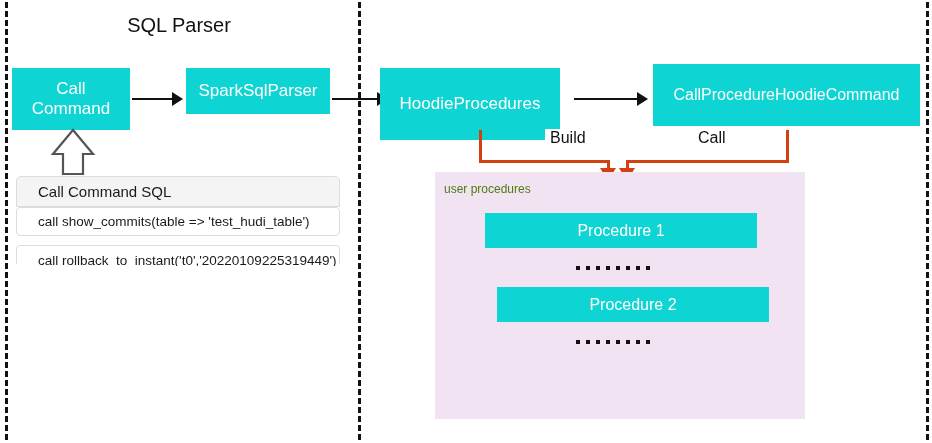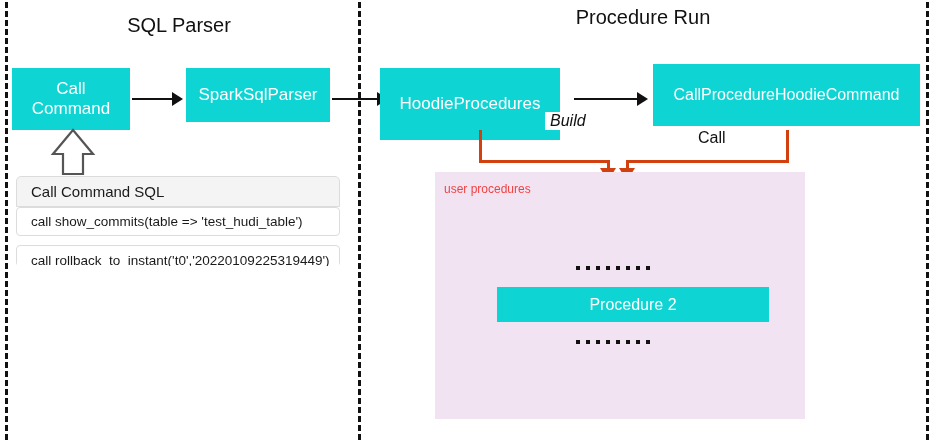--- a/index.html
+++ b/index.html
@@ -67,21 +67,21 @@
     background: #ffffff;
   }
   .sql-row {
     box-sizing: border-box;
     border: 1px solid #dcdcdc;
     border-radius: 4px;
     font-size: 13.5px;
     color: #1a1a1a;
     display: flex;
     align-items: center;
-    padding-left: 14px;
+    padding-left: 21px;
     background: #ffffff;
     white-space: nowrap;
   }
   .sql-row.header {
     background: #f4f4f4;
     font-size: 15px;
     border-radius: 5px 5px 0 0;
   }
   .orange-seg { position: absolute; background: #D2400F; }
   .orange-head {
@@ -99,21 +99,21 @@
     padding: 0 5px;
     white-space: nowrap;
   }
   .proc-panel {
     position: absolute;
     background: #F2E3F3;
   }
   .proc-panel-label {
     position: absolute;
     font-size: 12px;
-    color: #ef4444;
+    color: #4d7c0f;
     white-space: nowrap;
   }
   .proc-box {
     position: absolute;
     background: #0FD4D4;
     color: #ffffff;
     font-size: 16px;
     display: flex;
     align-items: center;
     justify-content: center;
@@ -133,33 +133,32 @@
 </head>
 <body>
 
 <div id="canvas">
 
   <div class="divider" style="left:5px;"></div>
   <div class="divider" style="left:358px;"></div>
   <div class="divider" style="left:926px;"></div>
 
   <div class="panel-title" style="left:0px; top:14px; width:358px;">SQL Parser</div>
-  <div class="panel-title" style="left:360px; top:6px; width:566px;">Procedure Run</div>
 
   <div class="node" style="left:12px; top:68px; width:118px; height:62px;">
     <span style="display:block;">
       <span style="display:block;">Call</span>
       <span style="display:block;">Command</span>
     </span>
   </div>
 
   <div class="arrow-h" style="left:132px; top:98px; width:42px;"></div>
   <div class="arrow-head-r" style="left:172px; top:92px;"></div>
 
-  <div class="node" style="left:186px; top:68px; width:144px; height:54px;">SparkSqlParser</div>
+  <div class="node" style="left:186px; top:68px; width:144px; height:46px;">SparkSqlParser</div>
 
   <div class="arrow-h" style="left:332px; top:98px; width:47px;"></div>
   <div class="arrow-head-r" style="left:377px; top:92px;"></div>
 
   <div class="node" style="left:380px; top:68px; width:180px; height:72px;">HoodieProcedures</div>
 
   <div class="arrow-h" style="left:574px; top:98px; width:65px;"></div>
   <div class="arrow-head-r" style="left:637px; top:92px;"></div>
 
   <div class="node small" style="left:653px; top:64px; width:267px; height:62px;">CallProcedureHoodieCommand</div>
@@ -179,26 +178,27 @@
   <div class="orange-seg" style="left:479px; top:130px; width:3px; height:33px;"></div>
   <div class="orange-seg" style="left:479px; top:160px; width:131px; height:3px;"></div>
   <div class="orange-seg" style="left:607px; top:160px; width:3px; height:11px;"></div>
   <div class="orange-head" style="left:600px; top:168px;"></div>
 
   <div class="orange-seg" style="left:786px; top:130px; width:3px; height:33px;"></div>
   <div class="orange-seg" style="left:626px; top:160px; width:163px; height:3px;"></div>
   <div class="orange-seg" style="left:626px; top:160px; width:3px; height:11px;"></div>
   <div class="orange-head" style="left:619px; top:168px;"></div>
 
-  <div class="edge-label" style="left:545px; top:112px;font-style:italic;">Build</div>
+  <div class="edge-label" style="left:545px; top:129px;">Build</div>
   <div class="edge-label" style="left:693px; top:129px;">Call</div>
 
   <div class="proc-panel" style="left:435px; top:172px; width:370px; height:247px;"></div>
   <div class="proc-panel-label" style="left:444px; top:182px;">user procedures</div>
 
+  <div class="proc-box" style="left:485px; top:213px; width:272px; height:35px;">Procedure 1</div>
 
   <div class="dots" style="left:576px; top:266px;">
     <i></i>
       <i></i>
       <i></i>
       <i></i>
       <i></i>
       <i></i>
       <i></i>
       <i></i>

